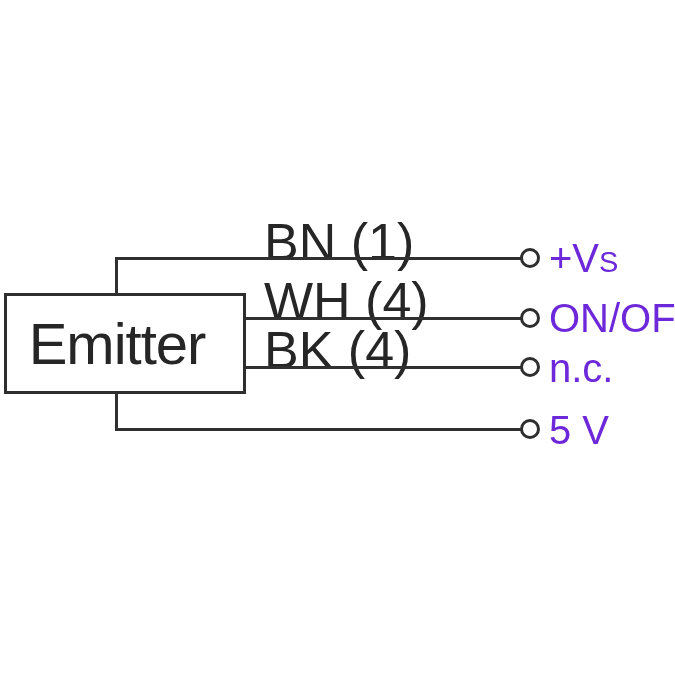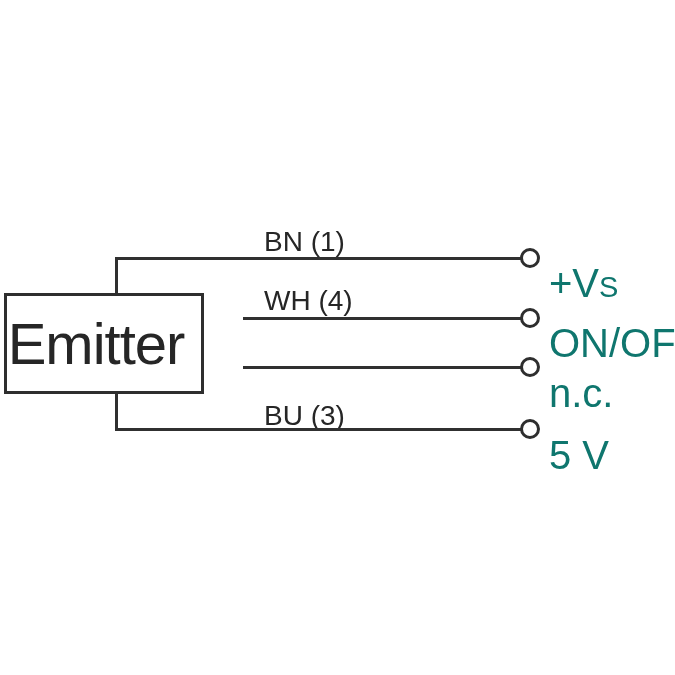--- a/index.html
+++ b/index.html
@@ -13,21 +13,21 @@
     height: 675px;
     background: #ffffff;
     font-family: "Liberation Sans", sans-serif;
     color: #262626;
     overflow: hidden;
   }
   .emitter-box {
     position: absolute;
     left: 4px;
     top: 293px;
-    width: 200px;
+    width: 242px;
     height: 101px;
     border: 3px solid #2e2e2e;
     box-sizing: border-box;
     background: #ffffff;
     display: flex;
     align-items: center;
     justify-content: center;
     padding-right: 16px;
     z-index: 2;
   }
@@ -55,32 +55,31 @@
     width: 14px;
     height: 14px;
     border: 3px solid #2e2e2e;
     border-radius: 50%;
     background: #ffffff;
     box-sizing: content-box;
     z-index: 2;
   }
   .wire-label {
     position: absolute;
-    font-size: 28px;
+    font-size: 52px;
     line-height: 40px;
     white-space: nowrap;
     color: #262626;
   }
   .terminal-label {
     position: absolute;
     font-size: 40px;
     line-height: 40px;
     white-space: nowrap;
-    color: #0f766e;
-    margin-top: 25px;
+    color: #6d28d9;
   }
   .terminal-sub {
     font-size: 29px;
   }
 </style>
 </head>
 <body>
 
 <div class="canvas">
 
@@ -93,22 +92,22 @@
   <div class="wire-label" style="left:264px; top:222px;">BN (1)</div>
   <div class="terminal-circle" style="left:520px; top:248px;"></div>
   <div class="terminal-label" style="left:549px; top:238px;"><span>+V</span><span class="terminal-sub">S</span></div>
 
   <div class="hline" style="left:243px; top:317px; width:279px;"></div>
   <div class="wire-label" style="left:264px; top:281px;">WH (4)</div>
   <div class="terminal-circle" style="left:520px; top:308px;"></div>
   <div class="terminal-label" style="left:549px; top:298px;"><span>ON/OFF</span><span class="terminal-sub"></span></div>
 
   <div class="hline" style="left:243px; top:366px; width:279px;"></div>
+  <div class="wire-label" style="left:264px; top:330px;">BK (4)</div>
   <div class="terminal-circle" style="left:520px; top:357px;"></div>
   <div class="terminal-label" style="left:549px; top:348px;"><span>n.c.</span><span class="terminal-sub"></span></div>
 
   <div class="vline" style="left:115px; top:392px; height:39px;"></div>
   <div class="hline" style="left:115px; top:428px; width:407px;"></div>
-  <div class="wire-label" style="left:264px; top:396px;">BU (3)</div>
   <div class="terminal-circle" style="left:520px; top:419px;"></div>
   <div class="terminal-label" style="left:549px; top:410px;"><span>5 V</span><span class="terminal-sub"></span></div>
 
 </div>
 
 </body></html>

